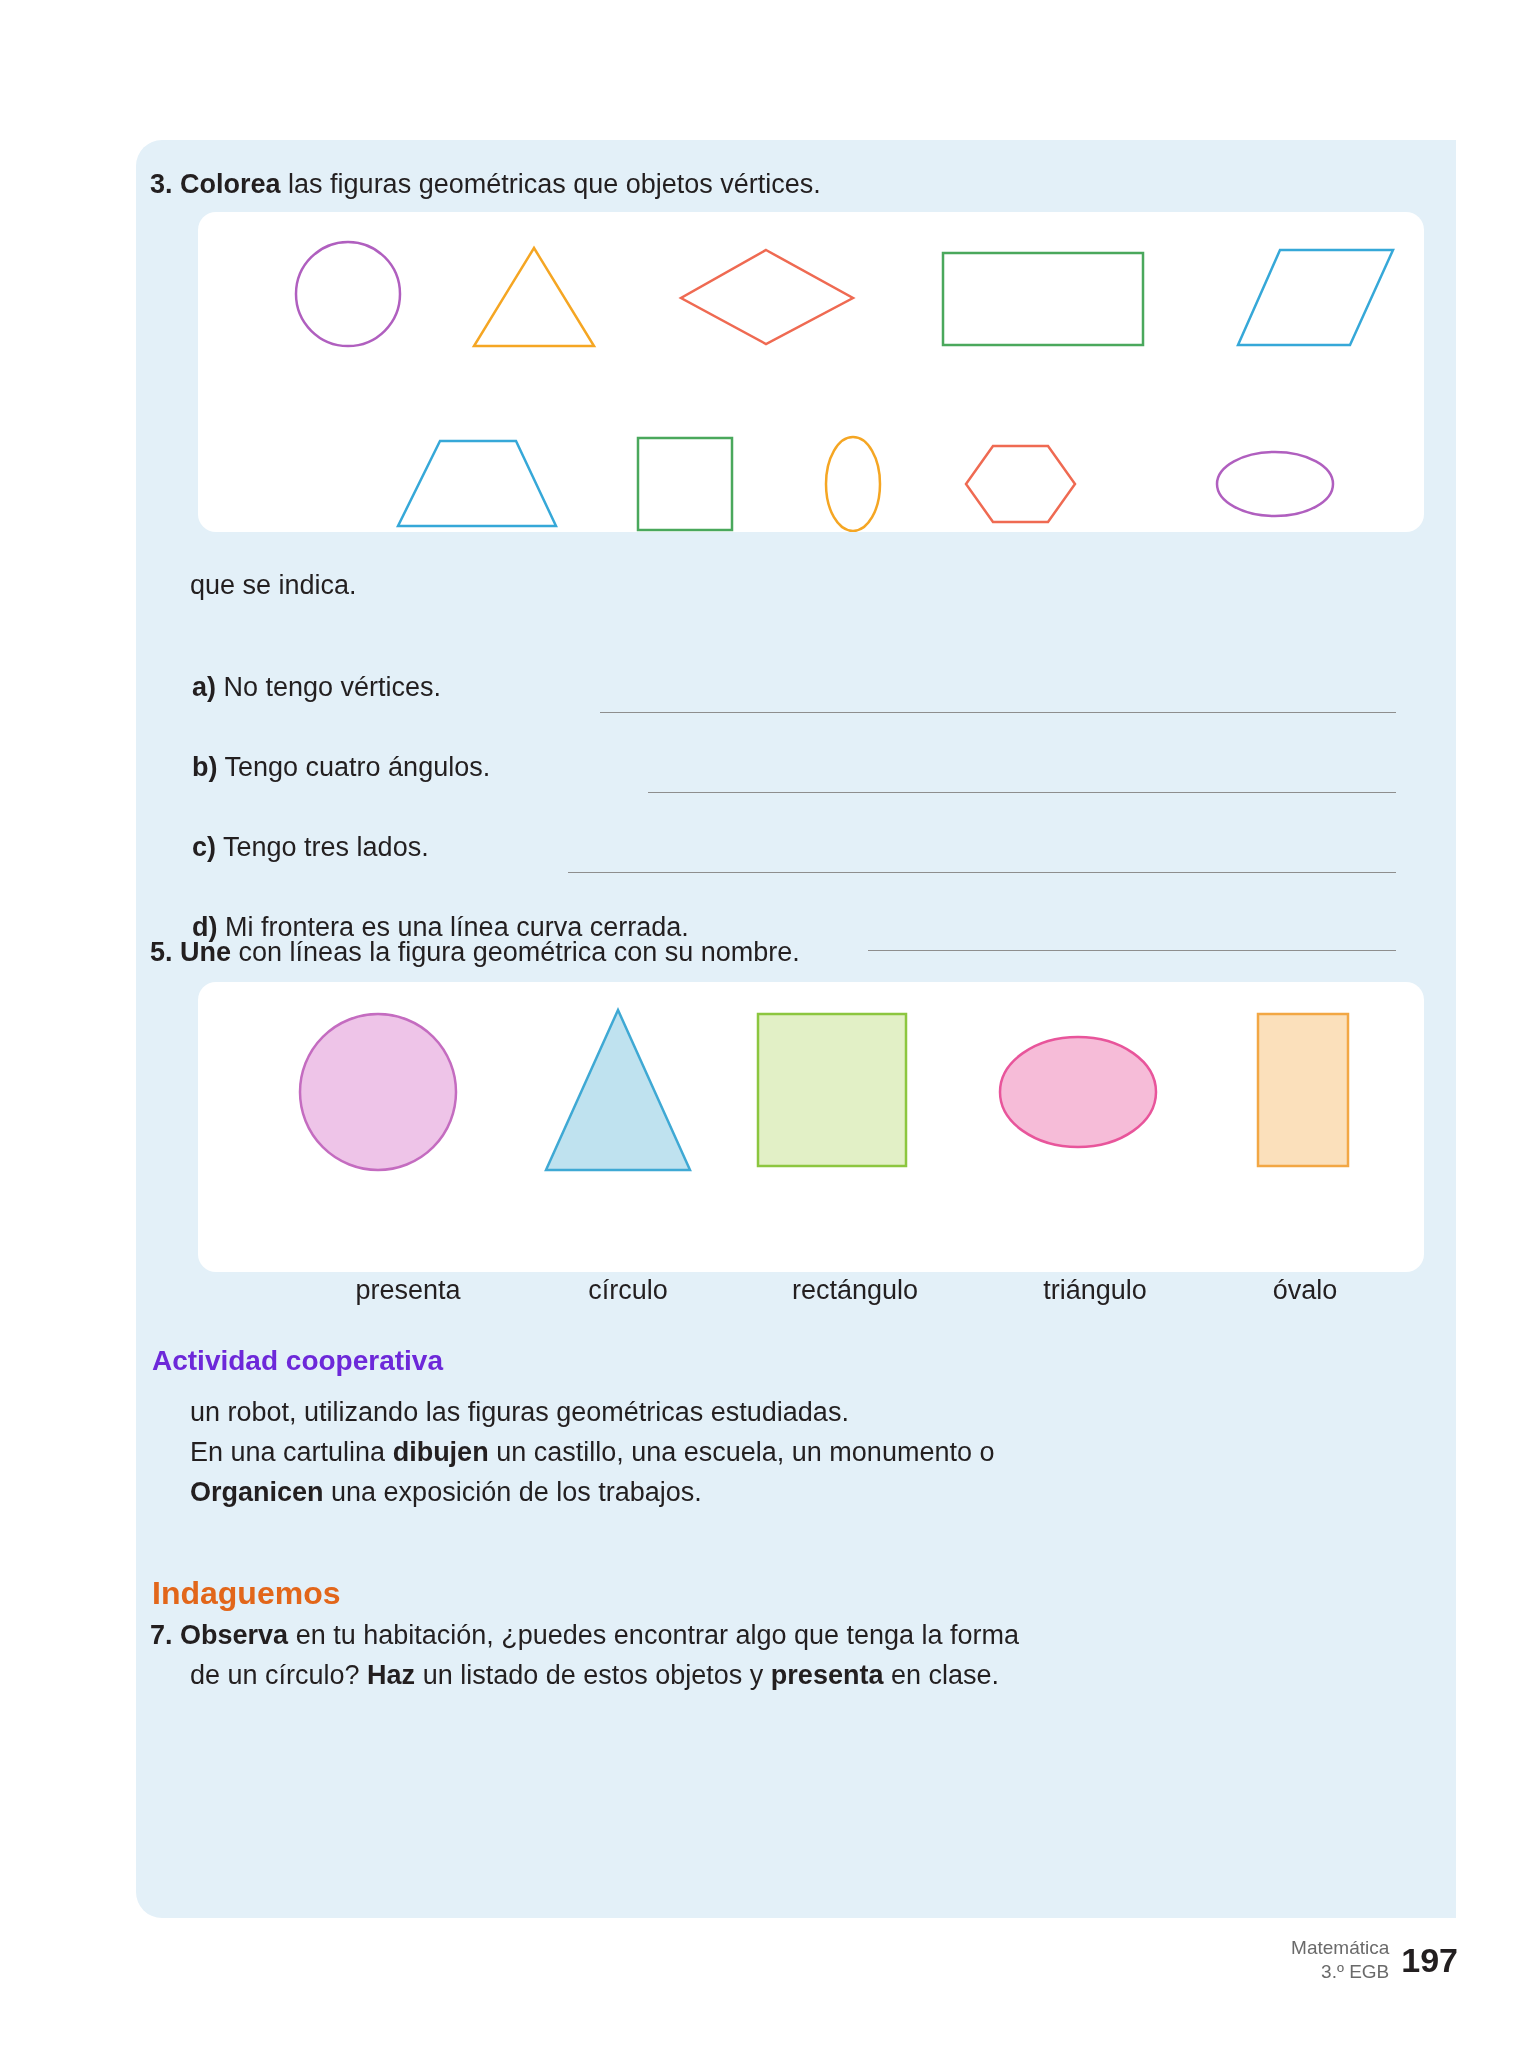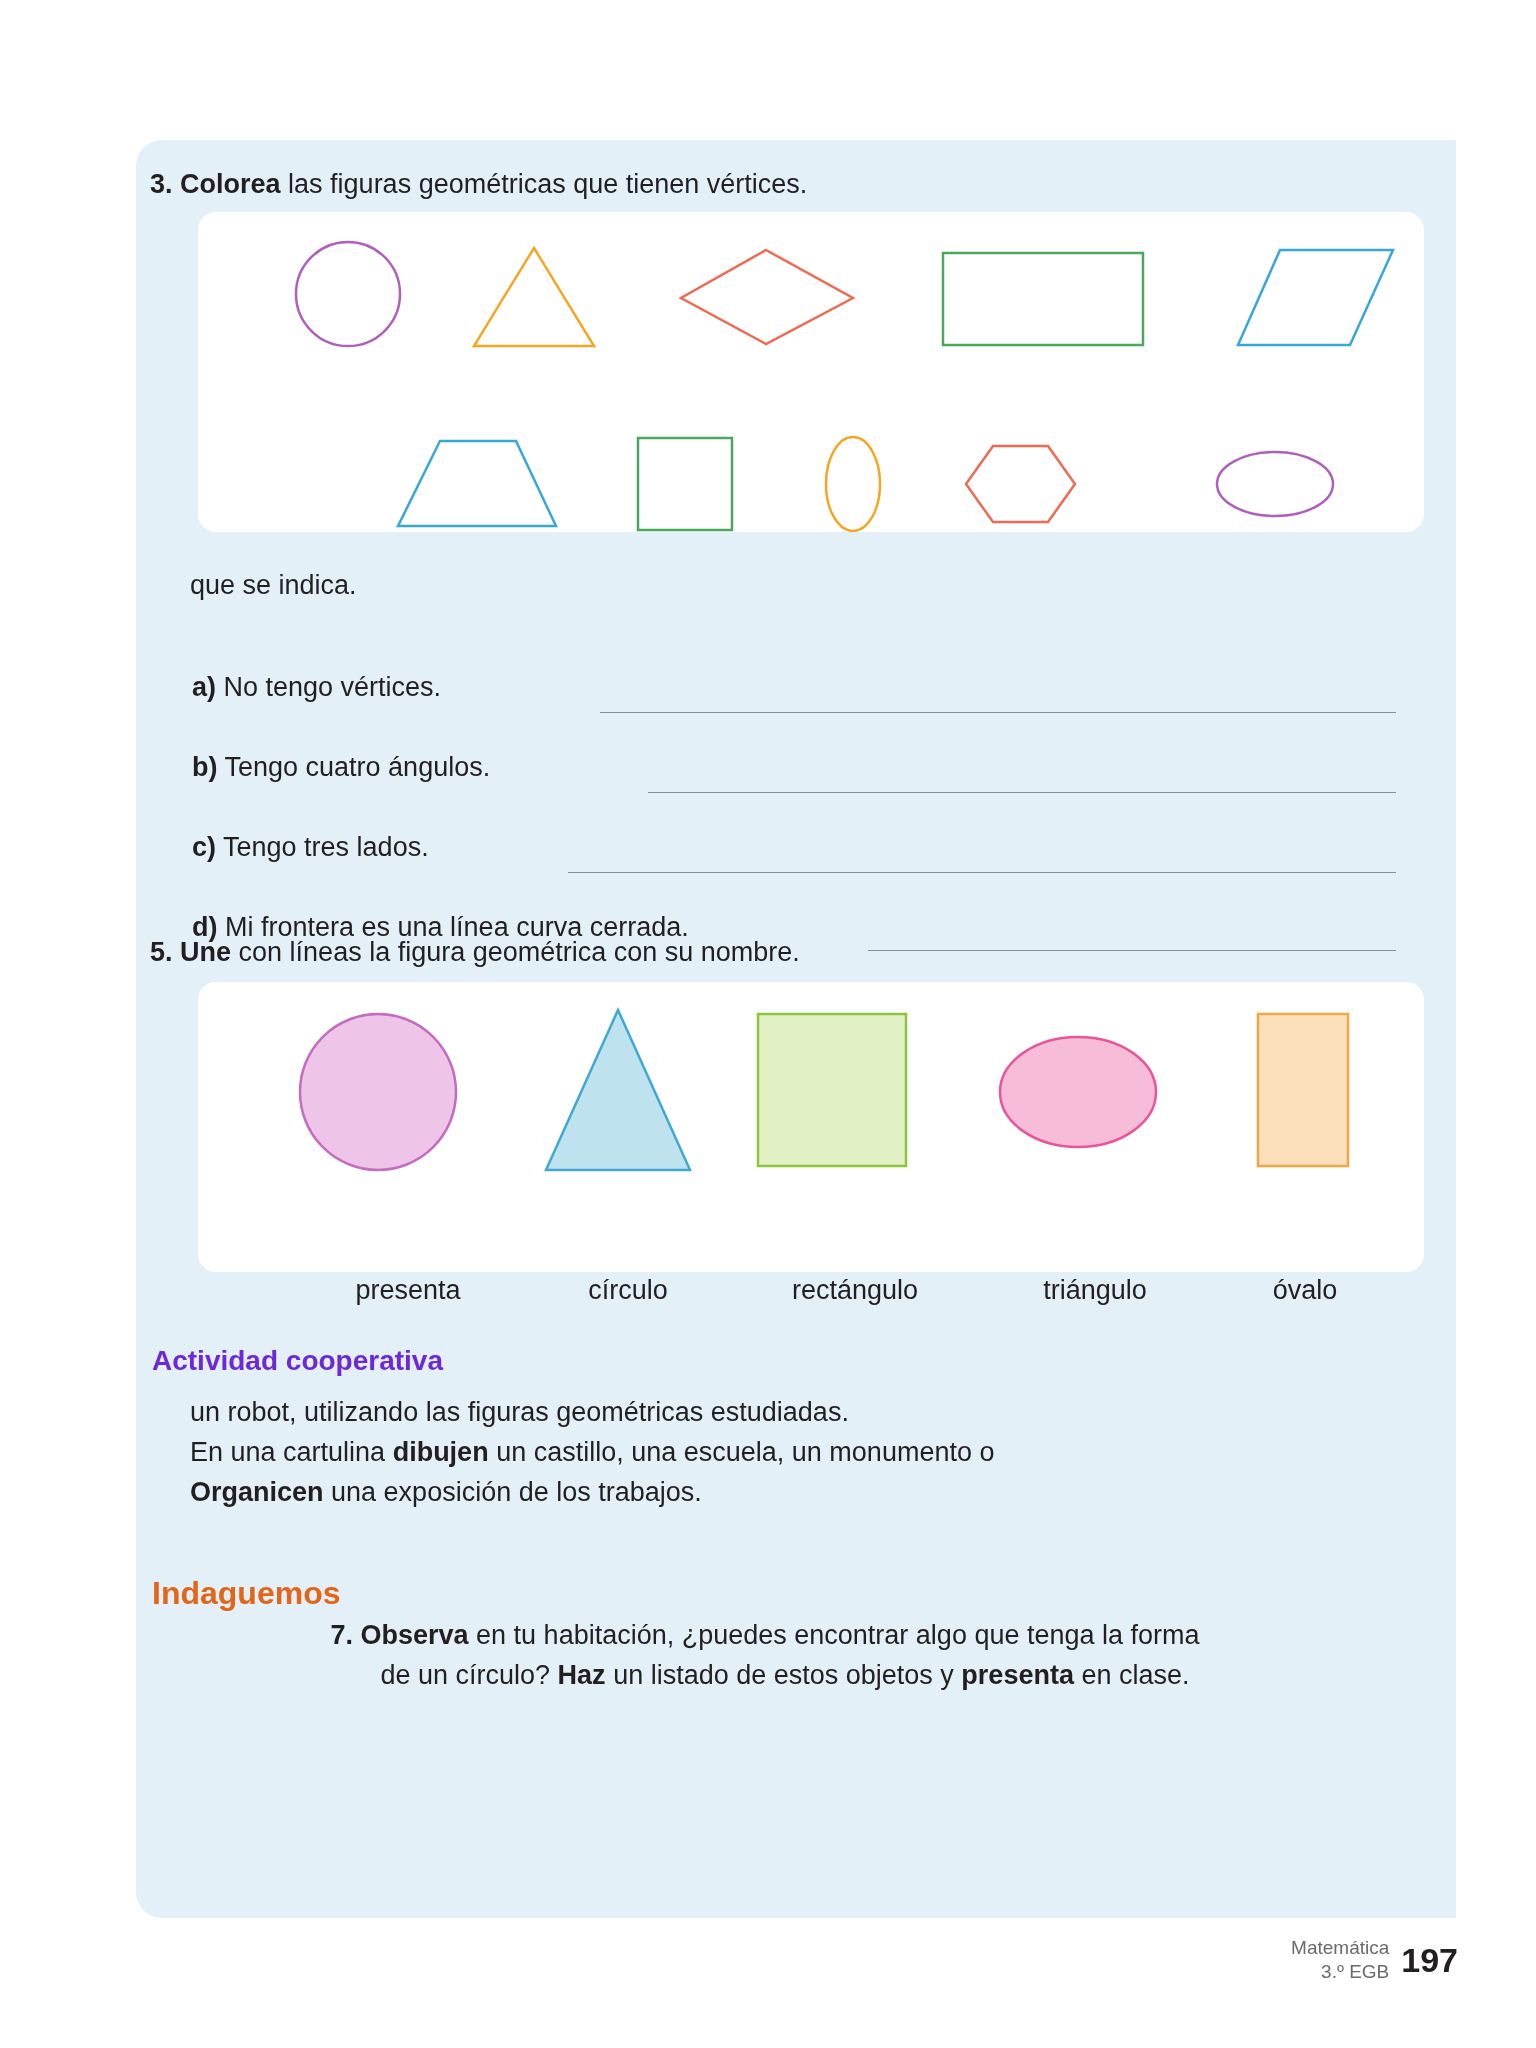--- a/index.html
+++ b/index.html
@@ -134,21 +134,20 @@
     position: absolute;
     left: 0px;
     top: 1242px;
     width: 1230px;
   }
   #ex7-block {
     position: absolute;
     left: 0px;
     top: 1465px;
     width: 1230px;
-    text-align: center;
   }
   .indent {
     padding-left: 40px;
     text-indent: -40px;
   }
   .indent2 {
     padding-left: 40px;
   }
 
   
@@ -180,21 +179,21 @@
 </head>
 <body>
 
 <div class="page">
   <div class="panel"></div>
 
   <div class="content">
 
     <div class="q-line" id="ex3-heading">
       <span class="q-num">3.</span>
-      <span class="bold">Colorea</span><span> las figuras geométricas que tienen vértices.</span>
+      <span class="bold">Colorea</span><span> las figuras geométricas que objetos vértices.</span>
     </div>
 
     <div class="white-box" id="ex3-box">
 
       <svg width="1226" height="320" viewBox="0 0 1226 320">
 
         <circle cx="150" cy="82" r="52" fill="none" stroke="#b05fbf" stroke-width="2.5"></circle>
 
         <polygon points="336,36 396,134 276,134" fill="none" stroke="#f5a623" stroke-width="2.5"></polygon>
 

